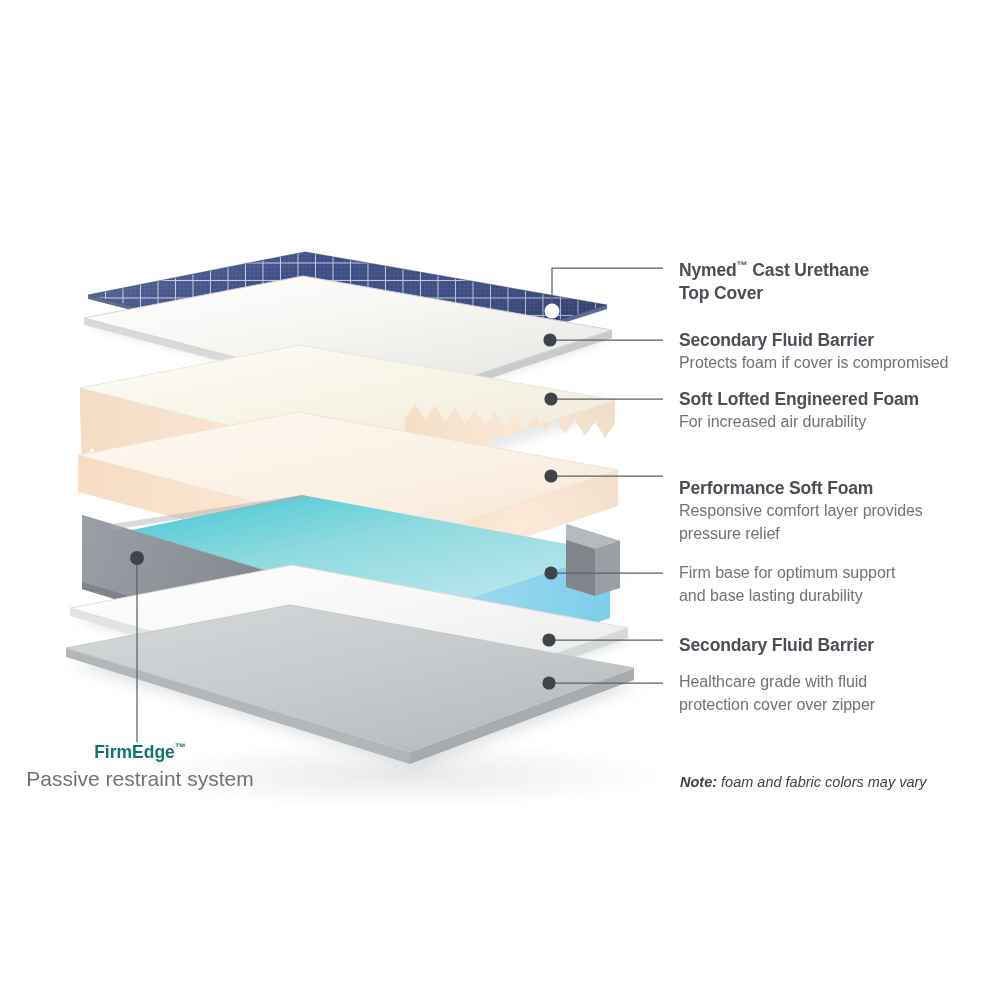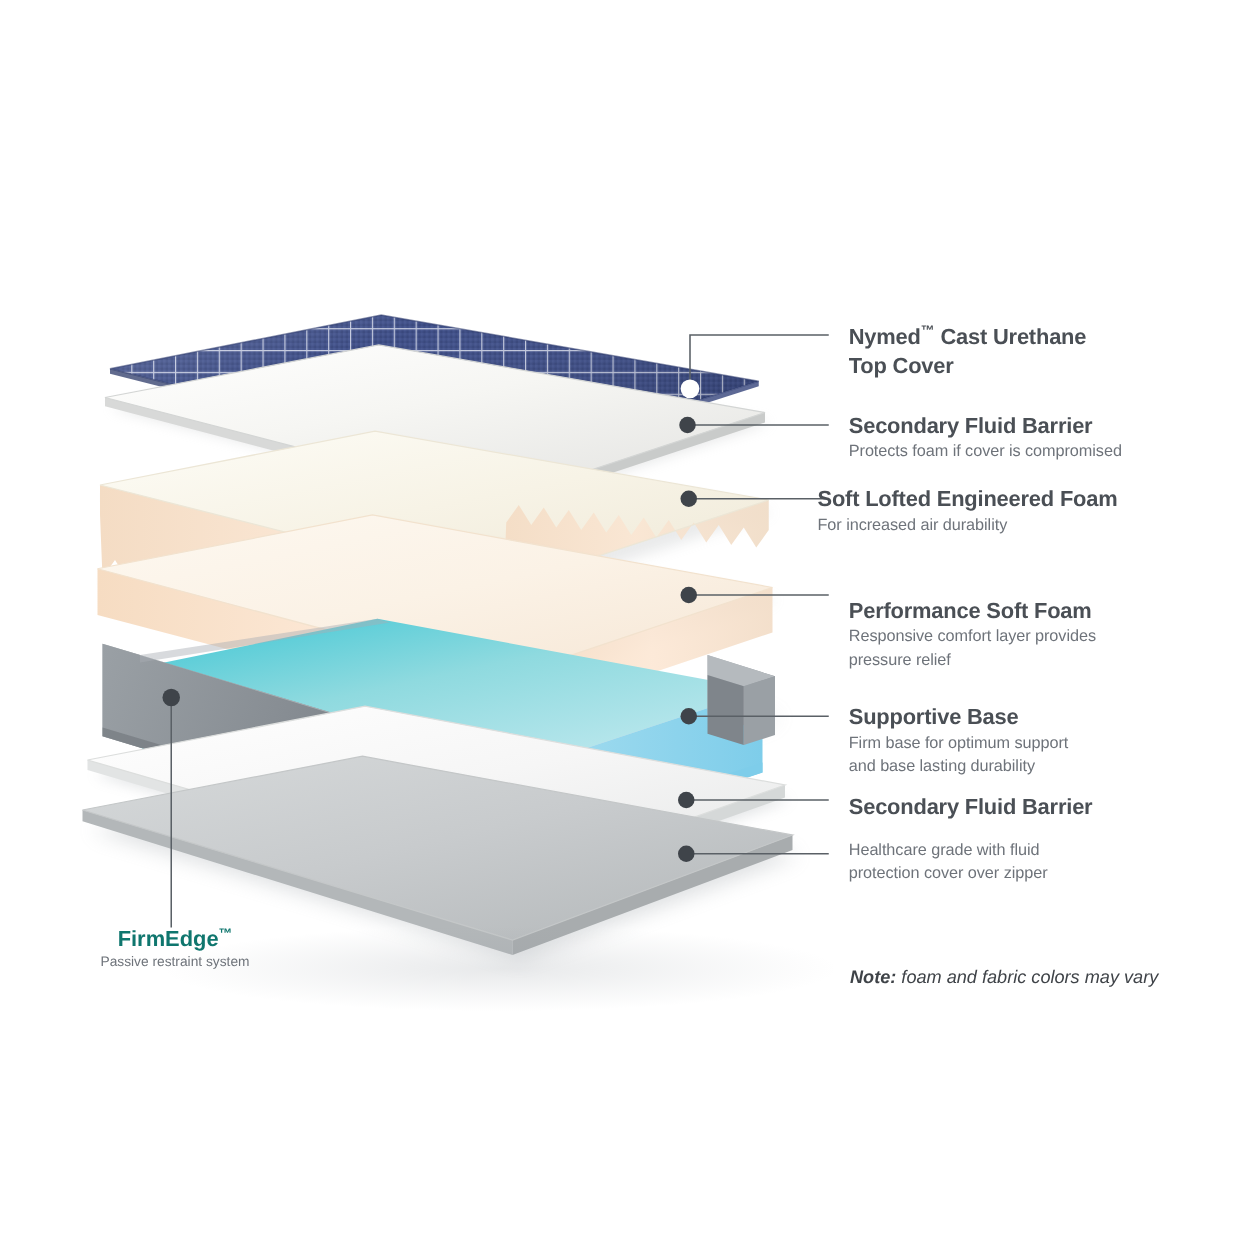--- a/index.html
+++ b/index.html
@@ -12,28 +12,28 @@
   svg.art{position:absolute;left:0;top:0;width:1000px;height:1000px;display:block;}
 
   .labels{position:absolute;left:0;top:0;width:1000px;height:1000px;pointer-events:none;}
   .lbl{position:absolute;pointer-events:auto;}
   .lbl .t{
     font-size:17.5px;font-weight:bold;color:#4a4f55;letter-spacing:-0.15px;
     line-height:1.32;white-space:nowrap;
   }
   .lbl .t .tm{font-size:11px;vertical-align:super;font-weight:bold;letter-spacing:0;}
   .lbl .s{
-    font-size:13px;color:#6e737a;line-height:1.42;font-weight:normal;
+    font-size:16px;color:#6e737a;line-height:1.42;font-weight:normal;
     letter-spacing:-0.05px;white-space:nowrap;
   }
 
   .fe{position:absolute;text-align:center;pointer-events:auto;}
   .fe .t{font-size:17.5px;font-weight:bold;color:#0f766e;line-height:1.3;}
   .fe .t .tm{font-size:11px;vertical-align:super;letter-spacing:0;}
-  .fe .s{font-size:11px;color:#6e737a;line-height:1.4;}
+  .fe .s{font-size:21px;color:#6e737a;line-height:1.4;}
 
   .note{position:absolute;font-style:italic;font-size:14.5px;color:#3f4348;white-space:nowrap;pointer-events:auto;}
   .note b{font-weight:bold;font-style:italic;margin-top:16px;}
 </style>
 </head>
 <body>
 
 <div id="stage">
 
   <svg class="art" viewBox="0 0 1000 1000">
@@ -278,33 +278,32 @@
     <div class="lbl" style="left:679px; top:258px;">
       <div class="t"><span>Nymed</span><span class="tm">™</span><span> Cast Urethane</span></div>
       <div class="t">Top Cover</div>
     </div>
 
     <div class="lbl" style="left:679px; top:329px;">
       <div class="t">Secondary Fluid Barrier</div>
       <div class="s">Protects foam if cover is compromised</div>
     </div>
 
-    <div class="lbl" style="left:654px; top:388px;">
+    <div class="lbl" style="left:679px; top:388px;">
       <div class="t">Soft Lofted Engineered Foam</div>
       <div class="s">For increased air durability</div>
     </div>
 
     <div class="lbl" style="left:679px; top:465px;margin-top:12px;">
       <div class="t">Performance Soft Foam</div>
       <div class="s">Responsive comfort layer provides</div>
       <div class="s">pressure relief</div>
     </div>
 
     <div class="lbl" style="left:679px; top:562px;">
-      <div class="t">Supportive Base</div>
       <div class="s">Firm base for optimum support</div>
       <div class="s">and base lasting durability</div>
     </div>
 
     <div class="lbl" style="left:679px; top:634px;">
       <div class="t">Secondary Fluid Barrier</div>
     </div>
 
     <div class="lbl" style="left:679px; top:671px;">
       <div class="s">Healthcare grade with fluid</div>

